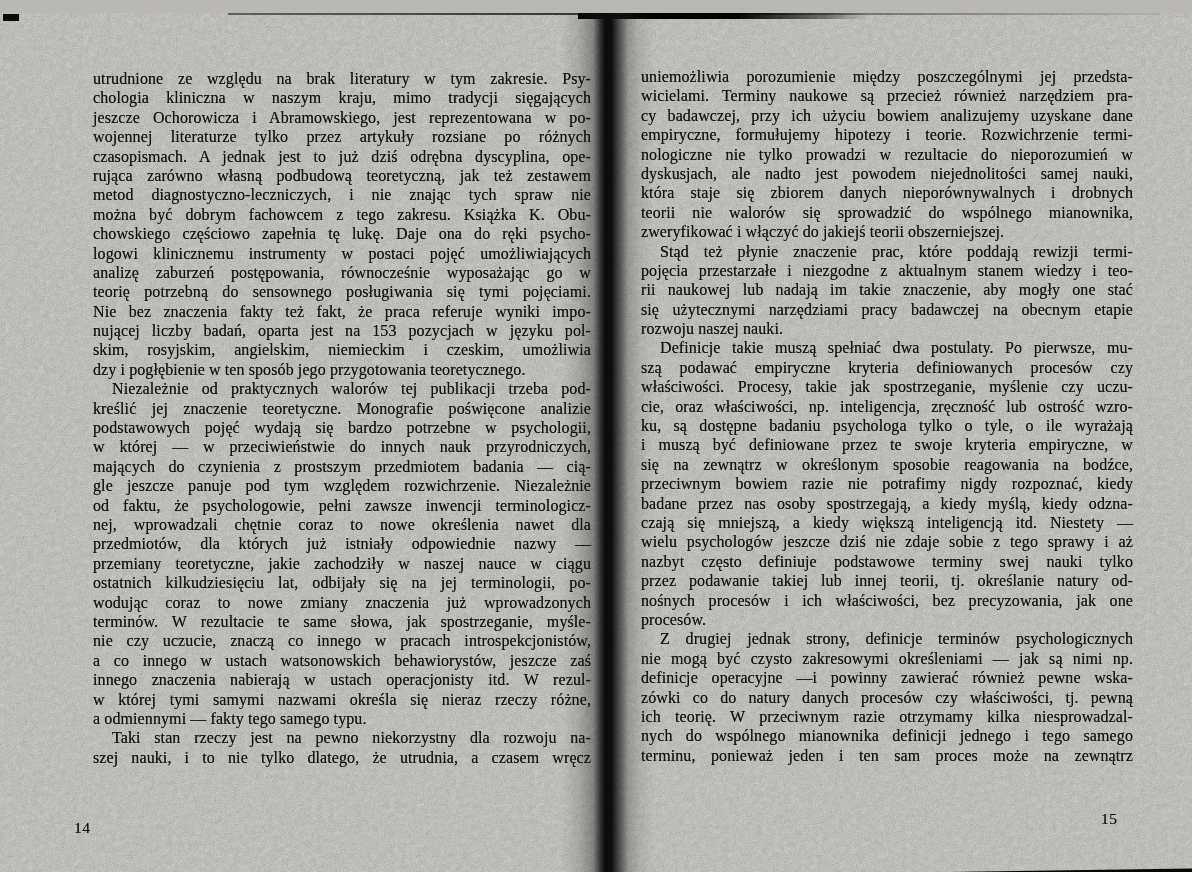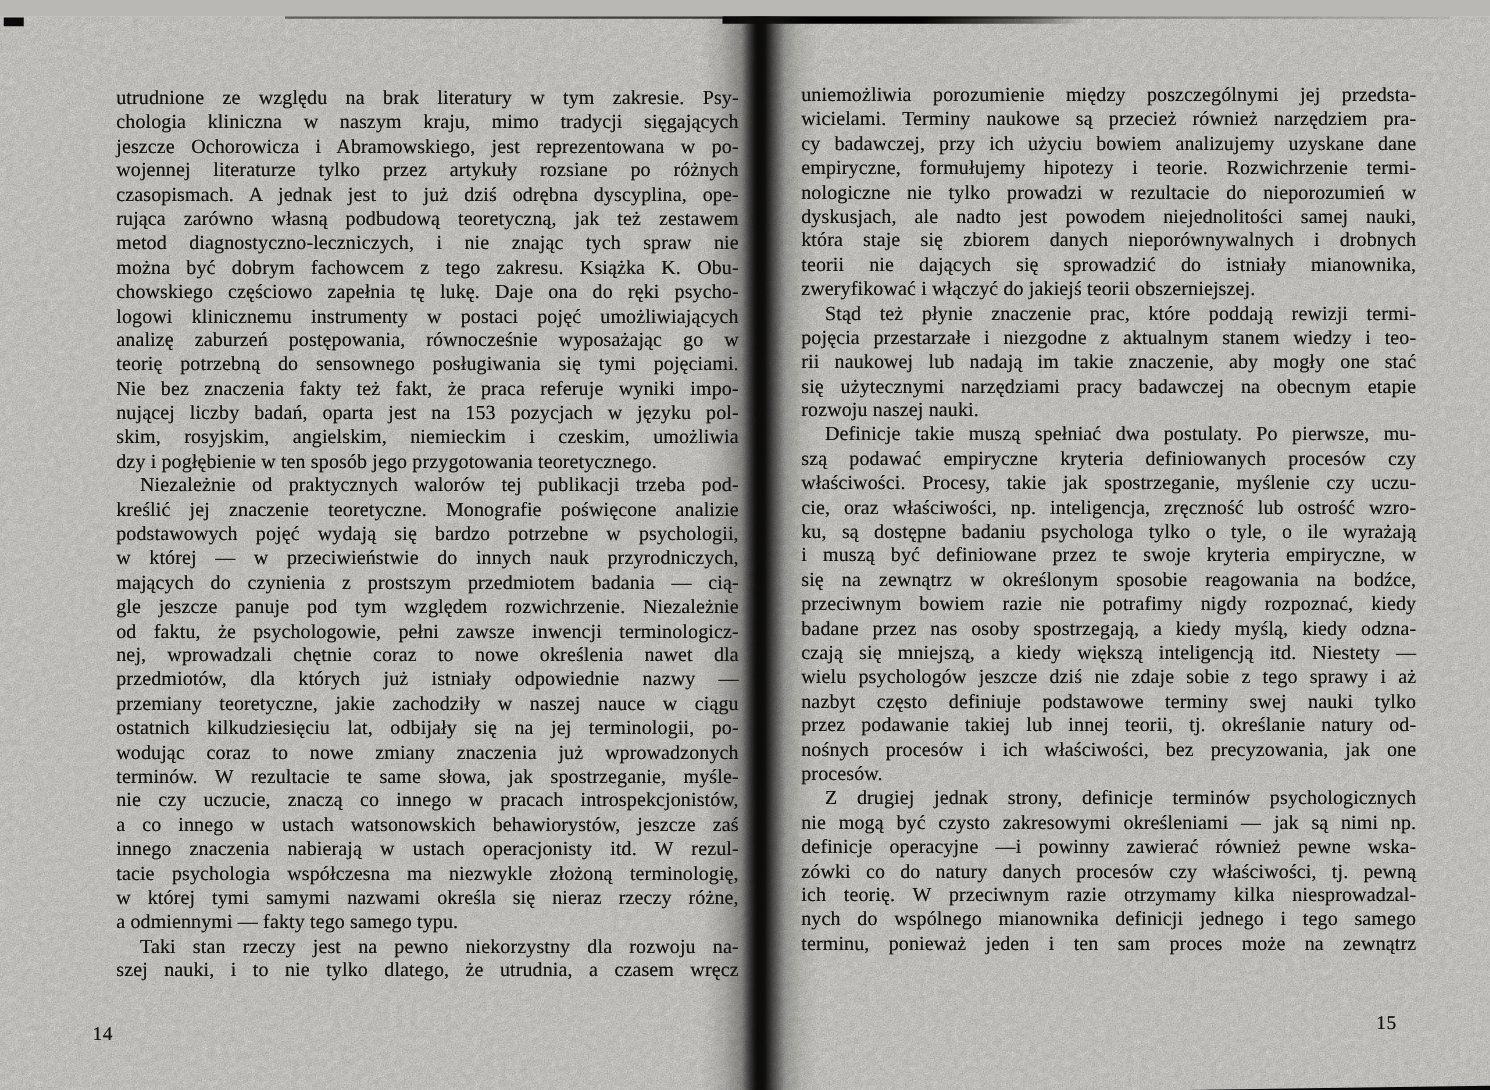--- a/index.html
+++ b/index.html
@@ -132,37 +132,36 @@
       <div class="line">od faktu, że psychologowie, pełni zawsze inwencji terminologicz-</div>
       <div class="line">nej, wprowadzali chętnie coraz to nowe określenia nawet dla</div>
       <div class="line">przedmiotów, dla których już istniały odpowiednie nazwy —</div>
       <div class="line">przemiany teoretyczne, jakie zachodziły w naszej nauce w ciągu</div>
       <div class="line">ostatnich kilkudziesięciu lat, odbijały się na jej terminologii, po-</div>
       <div class="line">wodując coraz to nowe zmiany znaczenia już wprowadzonych</div>
       <div class="line">terminów. W rezultacie te same słowa, jak spostrzeganie, myśle-</div>
       <div class="line">nie czy uczucie, znaczą co innego w pracach introspekcjonistów,</div>
       <div class="line">a co innego w ustach watsonowskich behawiorystów, jeszcze zaś</div>
       <div class="line">innego znaczenia nabierają w ustach operacjonisty itd. W rezul-</div>
-      <div class="line">tacie psychologia współczesna ma niezwykle złożoną terminologię,</div>
       <div class="line">w której tymi samymi nazwami określa się nieraz rzeczy różne,</div>
       <div class="line end">a odmiennymi — fakty tego samego typu.</div>
       <div class="line indent">Taki stan rzeczy jest na pewno niekorzystny dla rozwoju na-</div>
       <div class="line">szej nauki, i to nie tylko dlatego, że utrudnia, a czasem wręcz</div>
     </div>
   <div id="page-number-left" class="page-number">14</div>
 
   <div id="right-col" class="page-col">
       <div class="line">uniemożliwia porozumienie między poszczególnymi jej przedsta-</div>
       <div class="line">wicielami. Terminy naukowe są przecież również narzędziem pra-</div>
       <div class="line">cy badawczej, przy ich użyciu bowiem analizujemy uzyskane dane</div>
       <div class="line">empiryczne, formułujemy hipotezy i teorie. Rozwichrzenie termi-</div>
       <div class="line">nologiczne nie tylko prowadzi w rezultacie do nieporozumień w</div>
       <div class="line">dyskusjach, ale nadto jest powodem niejednolitości samej nauki,</div>
       <div class="line">która staje się zbiorem danych nieporównywalnych i drobnych</div>
-      <div class="line">teorii nie dających się sprowadzić do istniały mianownika,</div>
+      <div class="line">teorii nie walorów się sprowadzić do wspólnego mianownika,</div>
       <div class="line end">zweryfikować i włączyć do jakiejś teorii obszerniejszej.</div>
       <div class="line indent">Stąd też płynie znaczenie prac, które poddają rewizji termi-</div>
       <div class="line">pojęcia przestarzałe i niezgodne z aktualnym stanem wiedzy i teo-</div>
       <div class="line">rii naukowej lub nadają im takie znaczenie, aby mogły one stać</div>
       <div class="line">się użytecznymi narzędziami pracy badawczej na obecnym etapie</div>
       <div class="line end">rozwoju naszej nauki.</div>
       <div class="line indent">Definicje takie muszą spełniać dwa postulaty. Po pierwsze, mu-</div>
       <div class="line">szą podawać empiryczne kryteria definiowanych procesów czy</div>
       <div class="line">właściwości. Procesy, takie jak spostrzeganie, myślenie czy uczu-</div>
       <div class="line">cie, oraz właściwości, np. inteligencja, zręczność lub ostrość wzro-</div>

